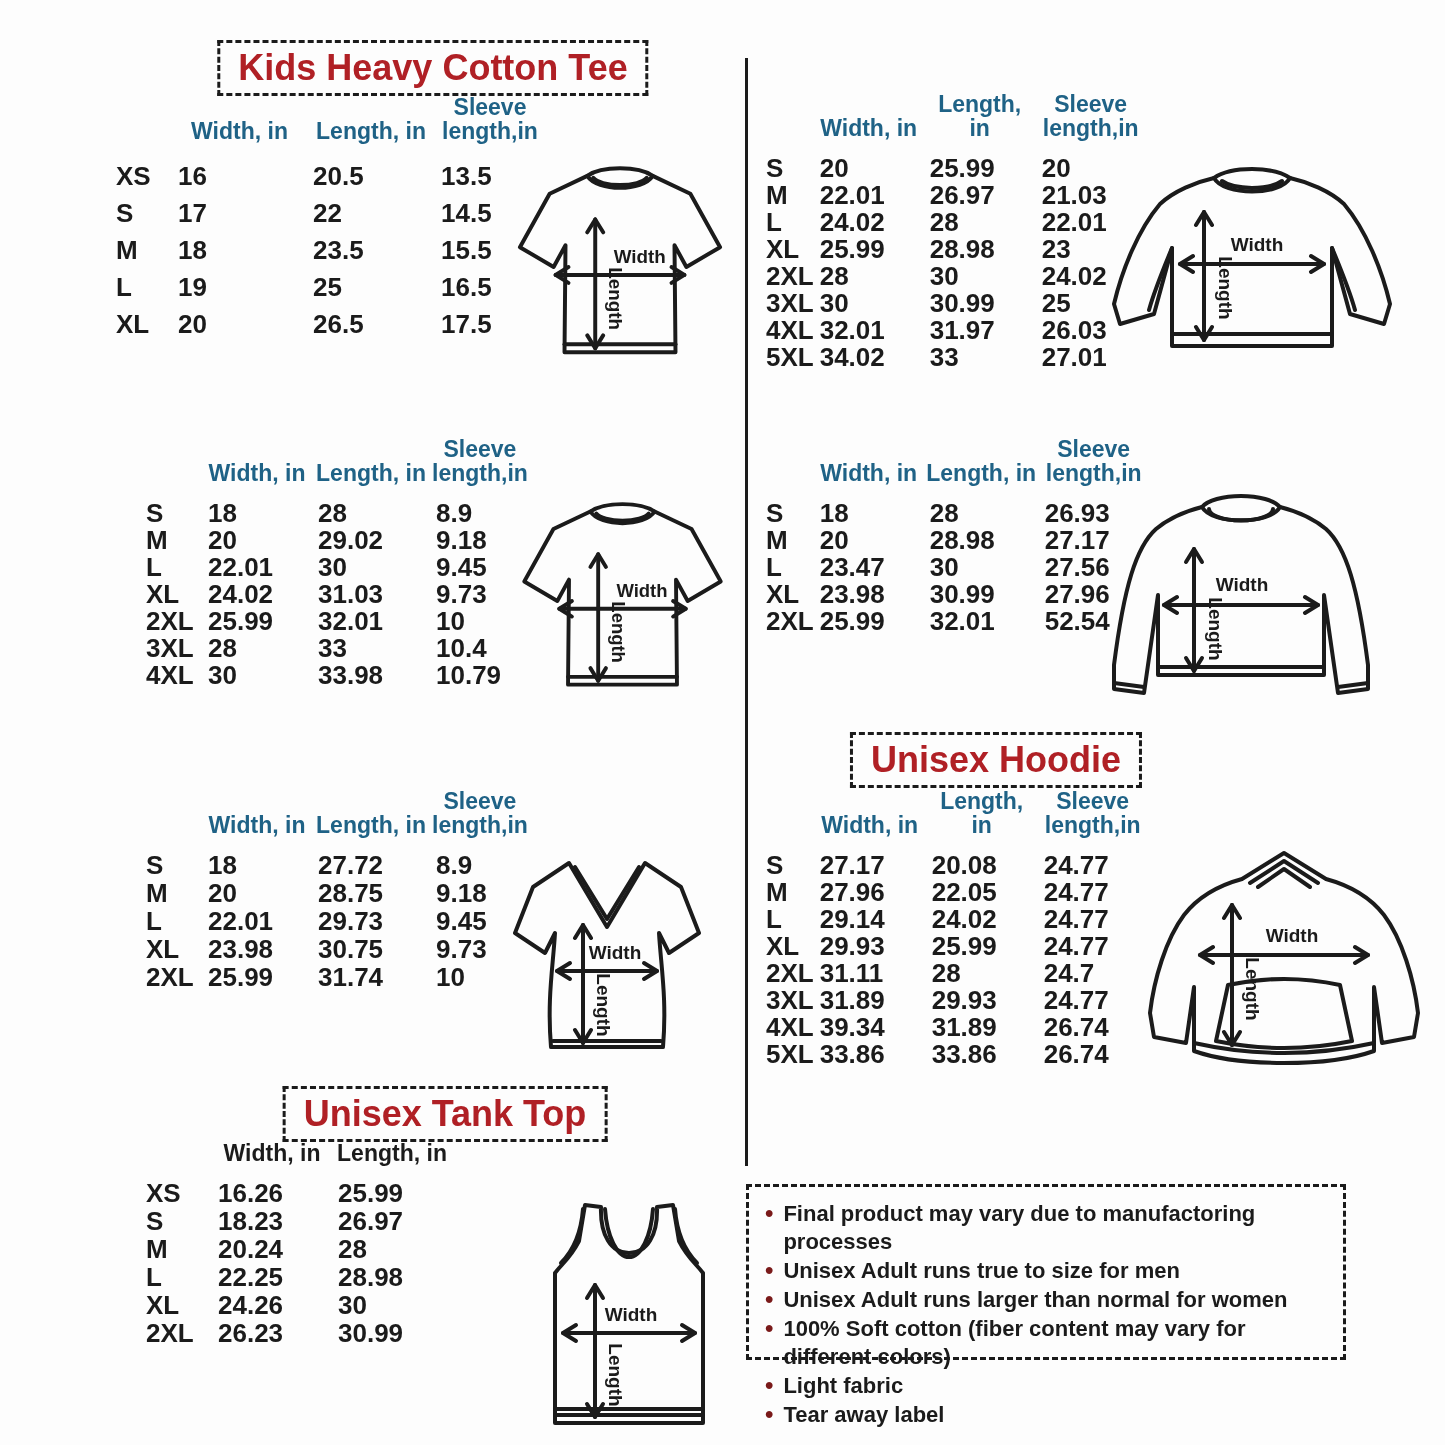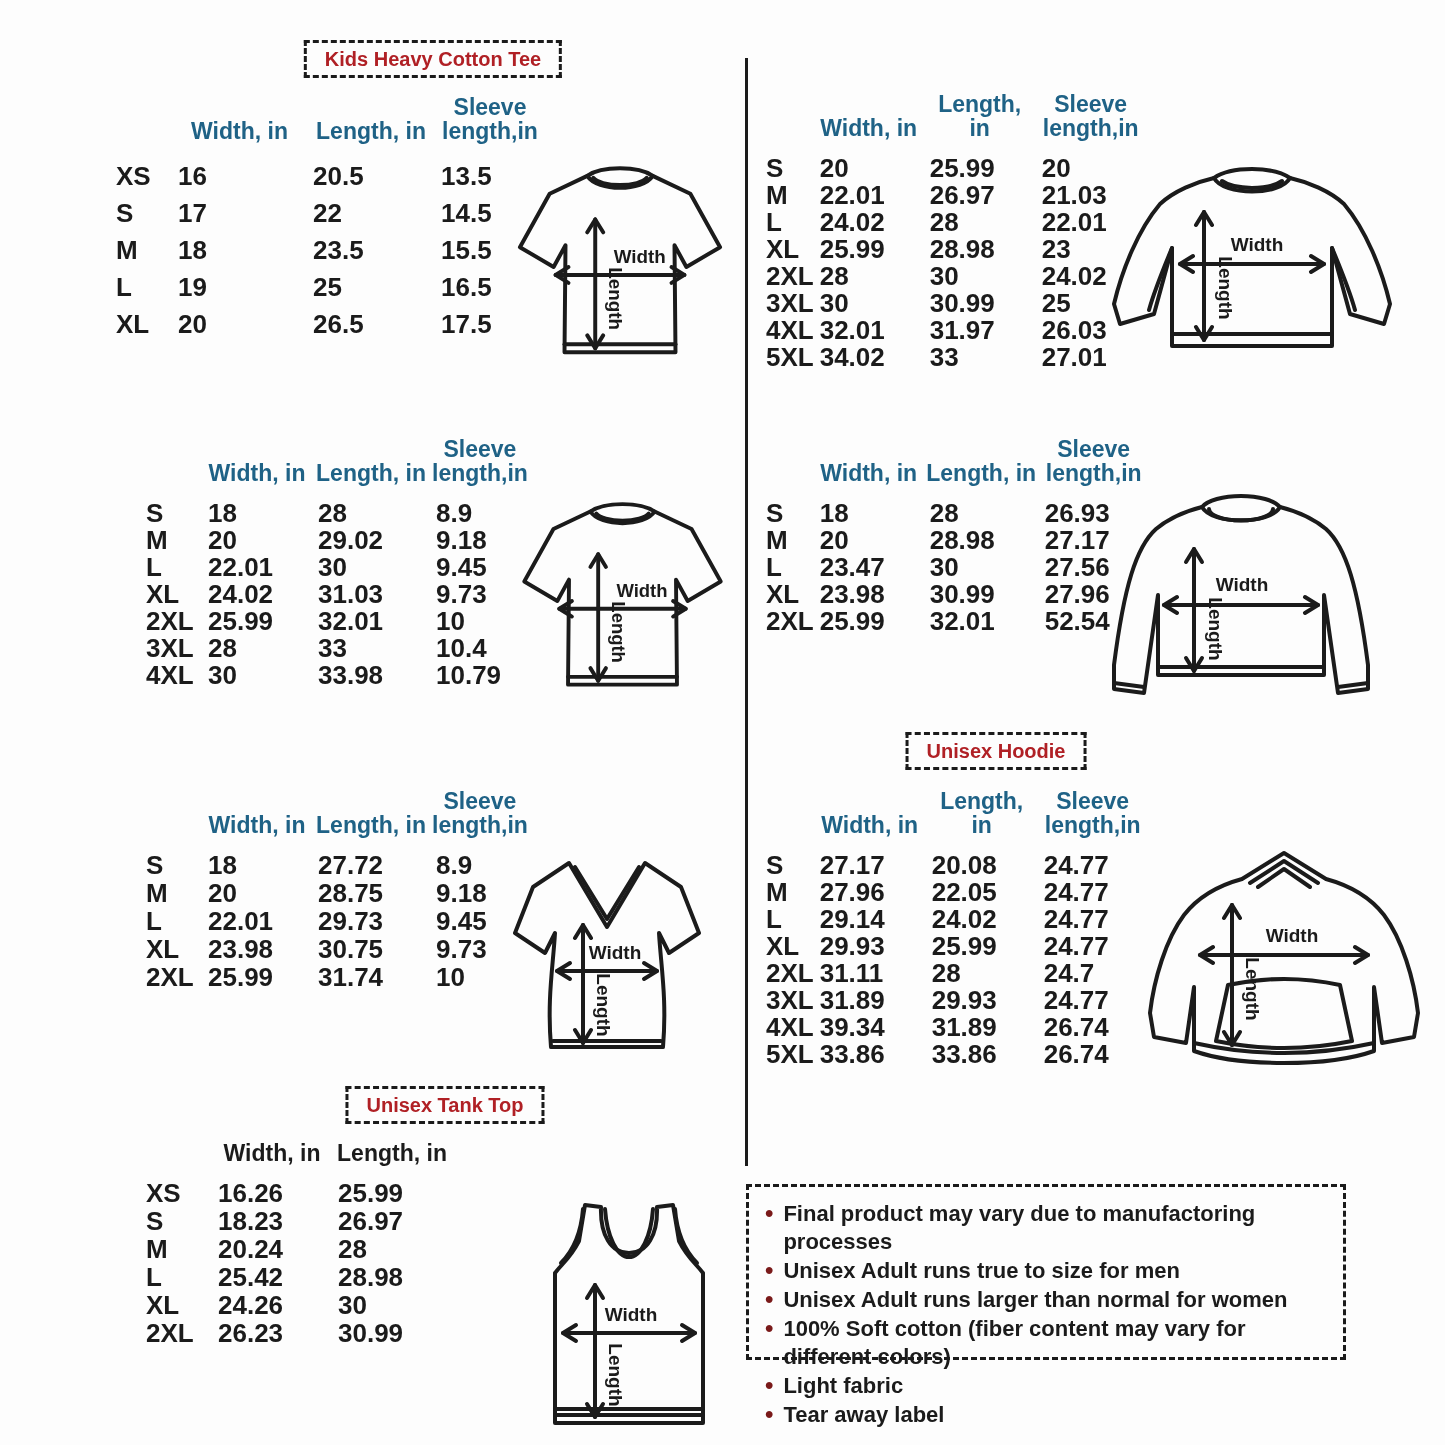--- a/index.html
+++ b/index.html
@@ -1,21 +1,21 @@
 <!DOCTYPE html>
 <html style="--title-red: #b02025; --header-blue: #1f6286; --bullet: #7a1a1a; --ink: #1b1b1b;"><head>
 <meta charset="utf-8">
 <style>
   html,body{margin:0;padding:0;background:#e8e8e8;}
   .canvas{position:relative;width:1445px;height:1445px;background:#fdfdfd;overflow:hidden;
           font-family:"Liberation Sans",sans-serif;color:#1b1b1b;}
   .panel{position:absolute;}
   .title-box{position:absolute;transform:translateX(-50%);border:3px dashed #1b1b1b;
              background:#fdfdfd;padding:5px 18px;white-space:nowrap;
-             color:var(--title-red,#b02025);font-weight:bold;font-size:20px;line-height:1.1;}
+             color:var(--title-red,#b02025);font-weight:bold;font-size:36px;line-height:1.1;}
   .title-box.long{font-size:25px;padding:8px 14px;}
   .size-table{position:absolute;border-collapse:collapse;table-layout:fixed;}
   .size-table th{color:var(--header-blue,#1f6286);font-weight:bold;font-size:23px;
                  white-space:pre-line;text-align:center;vertical-align:bottom;
                  padding:0 2px 14px 2px;line-height:1.05;}
   .size-table.black-head th{color:#1b1b1b;}
   .size-table td{font-weight:bold;font-size:26px;text-align:left;vertical-align:middle;
                  padding:0 0 0 6px;line-height:1;}
   .rows-wide td{height:37px;}
   .rows-tight td{height:27px;}
@@ -529,21 +529,21 @@
             <td>18.23</td>
             <td>26.97</td>
           </tr>
           <tr>
             <td>M</td>
             <td>20.24</td>
             <td>28</td>
           </tr>
           <tr>
             <td>L</td>
-            <td>25.42</td>
+            <td>22.25</td>
             <td>28.98</td>
           </tr>
           <tr>
             <td>XL</td>
             <td>24.26</td>
             <td>30</td>
           </tr>
           <tr>
             <td>2XL</td>
             <td>26.23</td>

